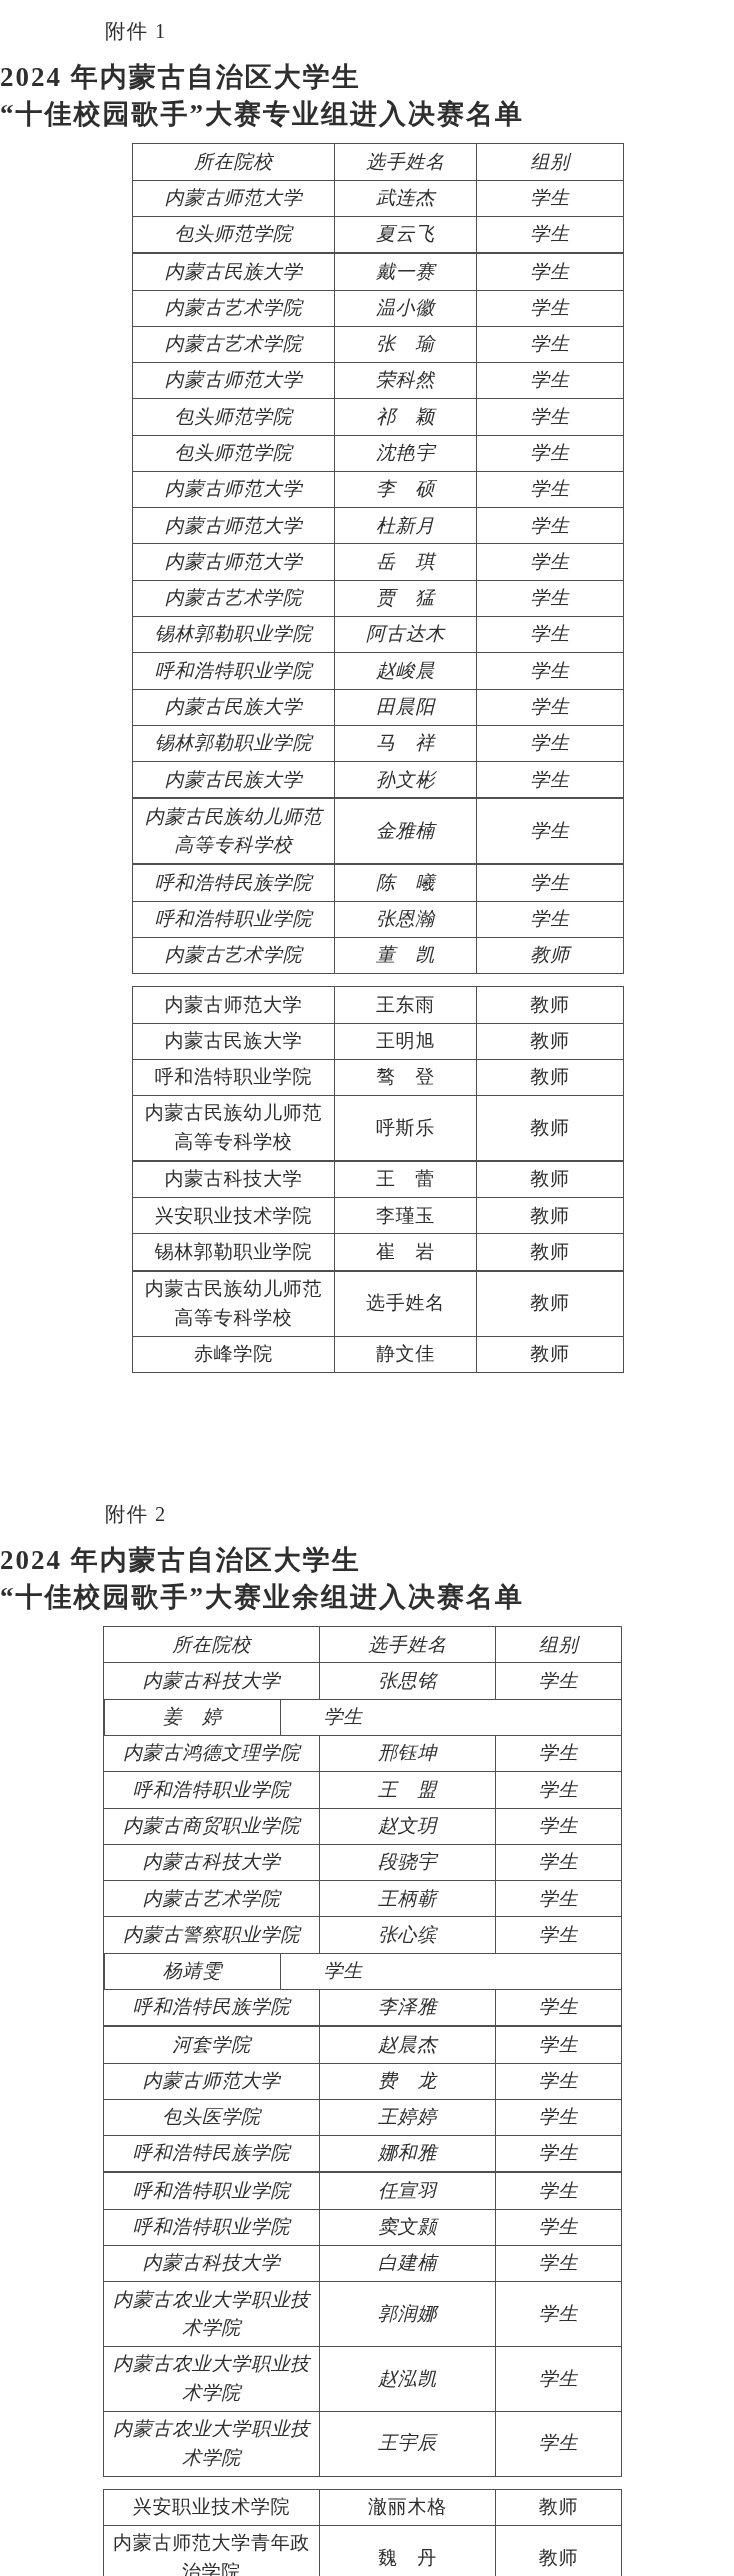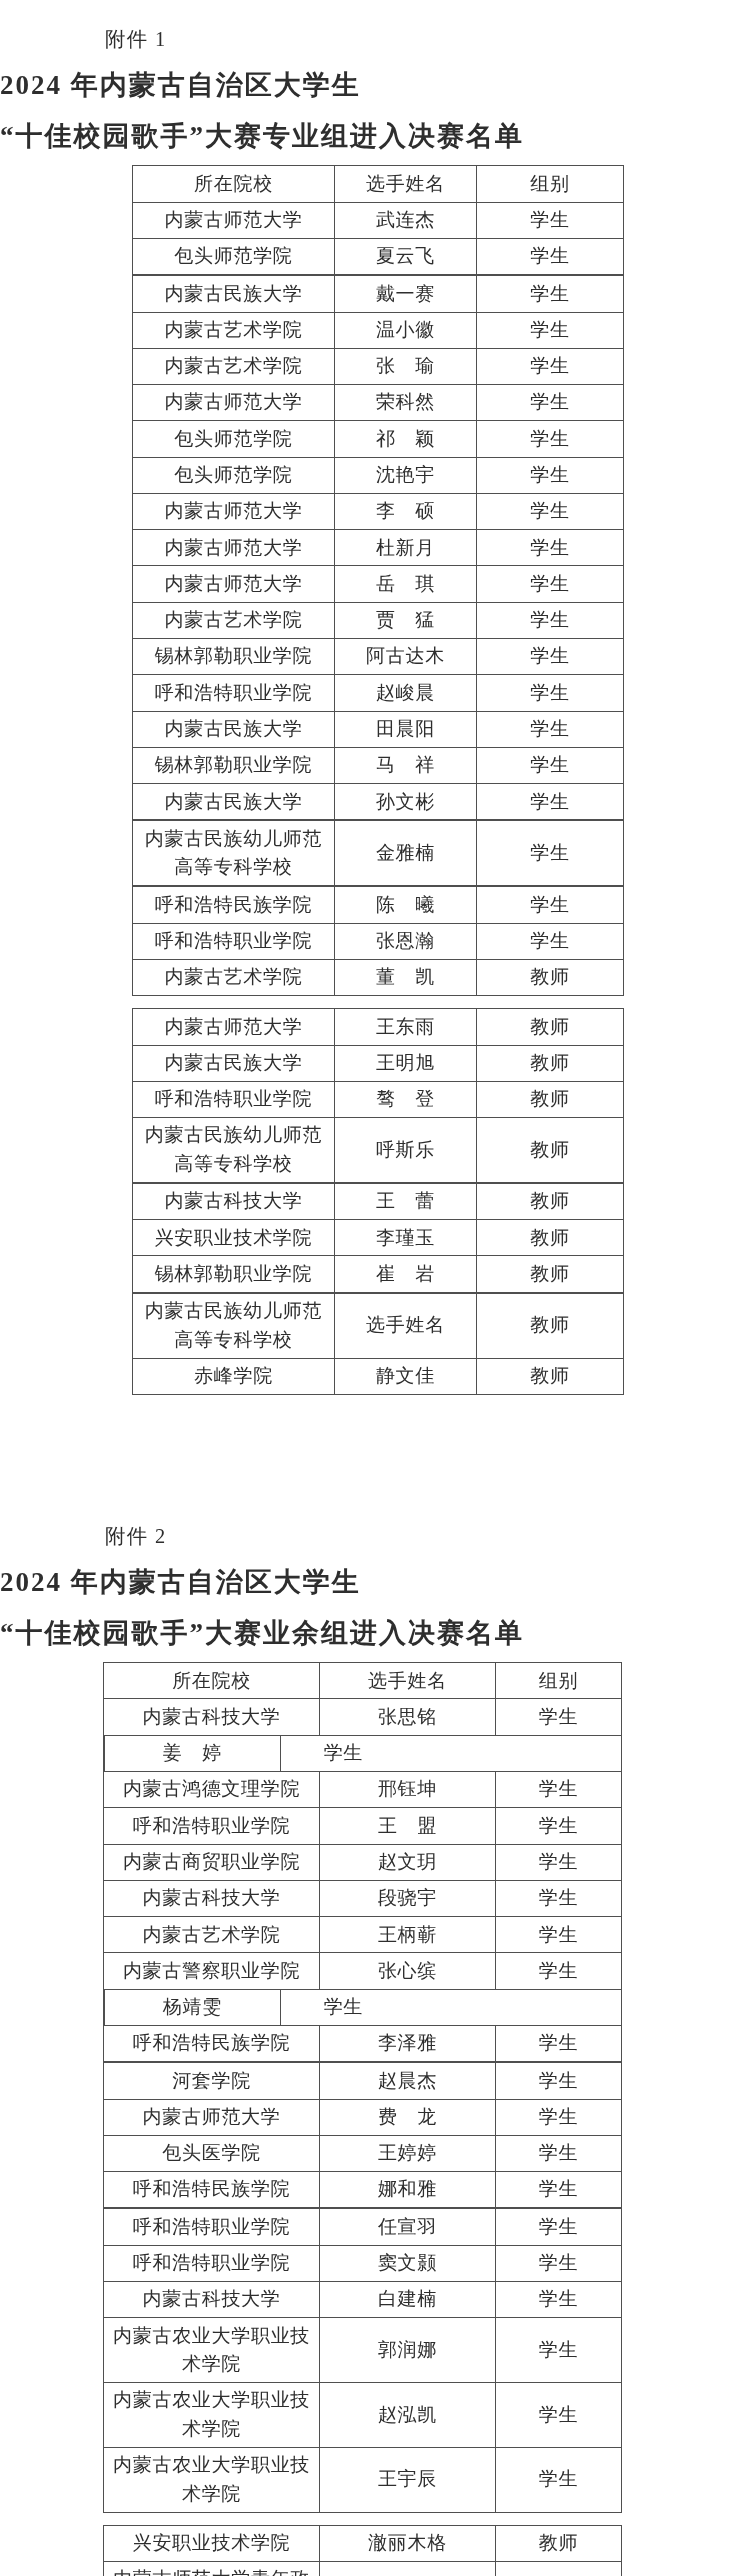--- a/index.html
+++ b/index.html
@@ -4,31 +4,31 @@
 <style>
   html,body{margin:0;padding:0;background:#e9e9e9;}
   .page{
     width:734px;min-height:2576px;background:#ffffff;margin:0 auto;
     font-family:"Liberation Serif","DejaVu Serif",serif;
     color:#2e2e2e;box-sizing:border-box;overflow:hidden;
   }
   .att-label{
     margin-left:105px;font-size:20.4px;line-height:24.5px;letter-spacing:1.4px;
   }
-  #sec1 .att-label{padding-top:27px;}
+  #sec1 .att-label{padding-top:19px;}
   #sec2 .att-label{padding-top:129px;}
   .doc-title{
     margin:17.7px 0 0 0;text-align:left;font-size:27px;line-height:33px;
     font-weight:700;letter-spacing:2px;
   }
-  .doc-title.second{margin-top:18px;}
+  .doc-title.second{margin-top:4px;}
   .tbl{
     border:1.4px solid #4f4f4f;box-sizing:border-box;background:#fff;
   }
-  .tbl.first-block{margin-top:12.2px;}
+  .tbl.first-block{margin-top:12.2px;font-style:italic;}
   .tbl.after-gap{margin-top:12.2px;}
   .tbl1{width:492px;margin-left:132px;}
   .tbl2{width:519px;margin-left:103px;}
   .rows-wrap{display:contents;}
   .tr{
     display:flex;align-items:stretch;min-height:32px;
     border-bottom:1.4px solid #4f4f4f;box-sizing:border-box;
   }
   .tbl .tr:last-child, .rows-wrap .tr:last-child{border-bottom:none;}
   .tr.head{min-height:36px;}

